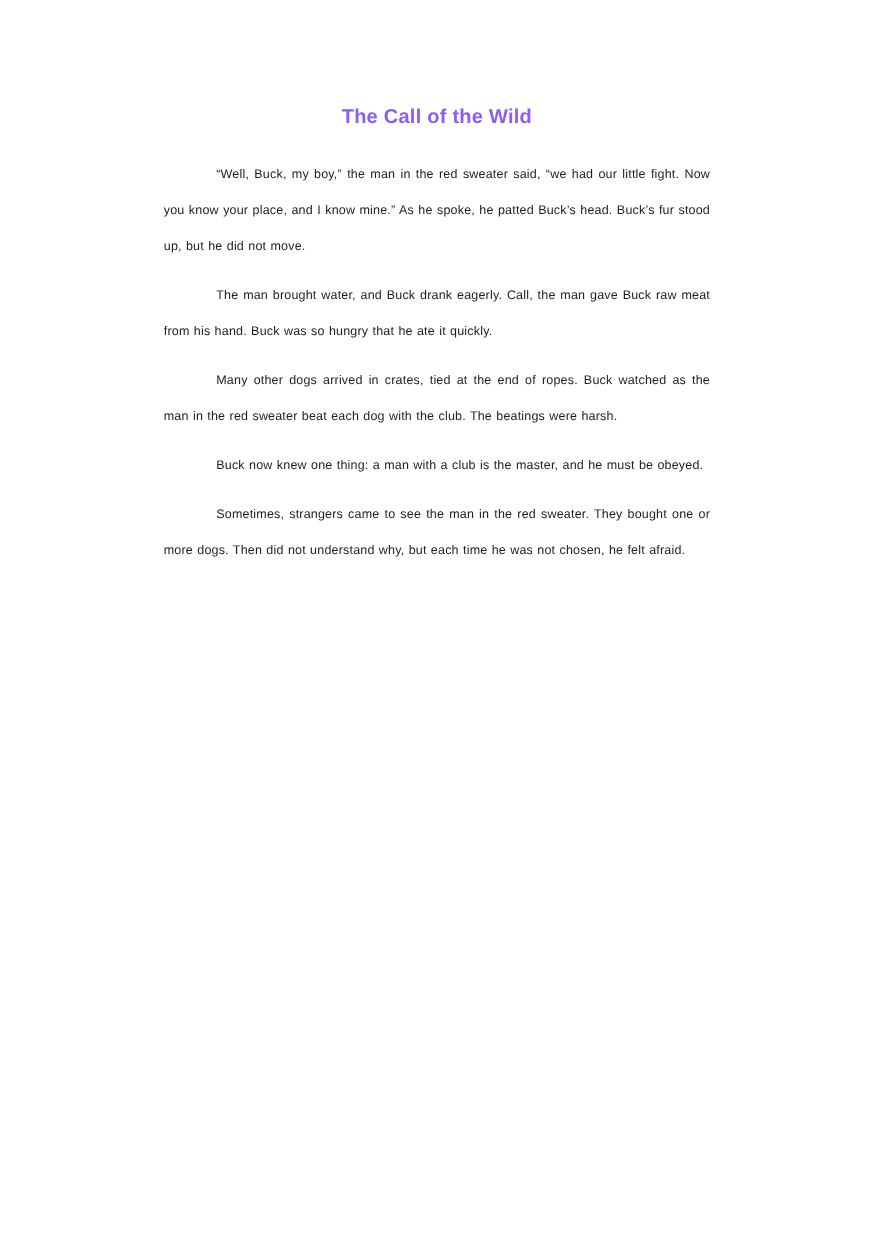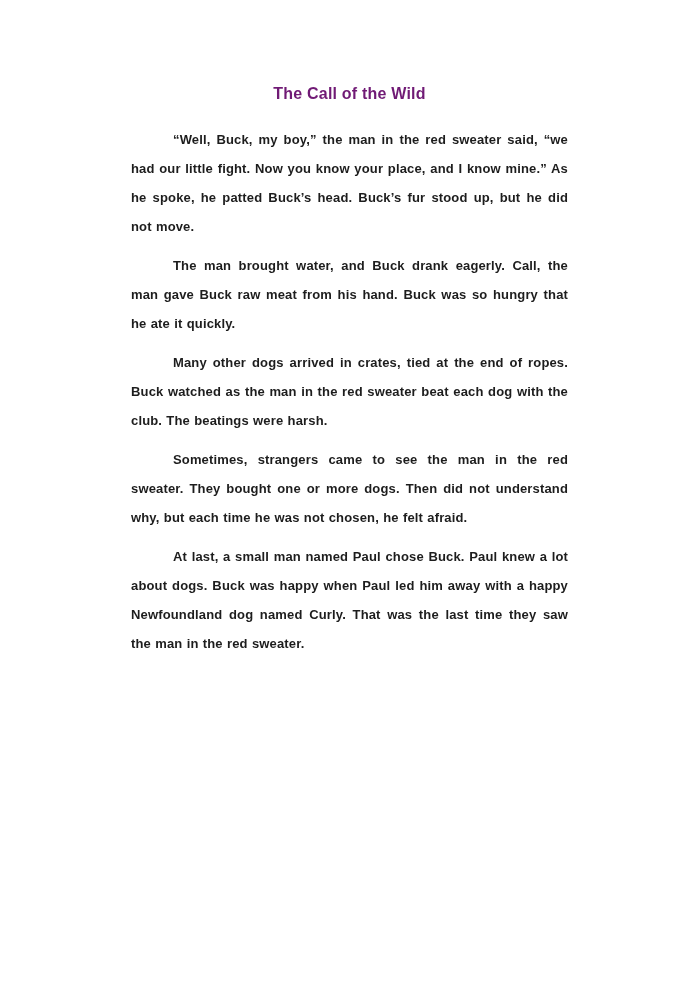--- a/index.html
+++ b/index.html
@@ -16,42 +16,41 @@
     padding: 84px 131px 0 131px;
     font-family: "Liberation Sans", sans-serif;
     color: #1d1d1d;
     overflow: hidden;
   }
   .doc-title {
     margin: 0 0 21px 0;
     text-align: center;
     font-size: 16px;
     font-weight: bold;
-    color: #701a75;
+    color: #8b5cf6;
     line-height: 20px;
     letter-spacing: 0.2px;
   }
   .doc-body p {
     margin: 0 0 10px 0;
-    font-size: 13px;
+    font-size: 10px;
     line-height: 29px;
     text-align: justify;
     text-indent: 42px;
     letter-spacing: 0.15px;
     word-spacing: 0.5px;
     color: #1d1d1d;
-    font-weight: bold;
   }
 </style>
 </head>
 <body>
 
 <div class="page">
   <h1 class="doc-title">The Call of the Wild</h1>
 
   <div class="doc-body">
     <p>“Well, Buck, my boy,” the man in the red sweater said, “we had our little fight. Now you know your place, and I know mine.” As he spoke, he patted Buck’s head. Buck’s fur stood up, but he did not move.</p>
     <p>The man brought water, and Buck drank eagerly. Call, the man gave Buck raw meat from his hand. Buck was so hungry that he ate it quickly.</p>
     <p>Many other dogs arrived in crates, tied at the end of ropes. Buck watched as the man in the red sweater beat each dog with the club. The beatings were harsh.</p>
+    <p>Buck now knew one thing: a man with a club is the master, and he must be obeyed.</p>
     <p>Sometimes, strangers came to see the man in the red sweater. They bought one or more dogs. Then did not understand why, but each time he was not chosen, he felt afraid.</p>
-    <p>At last, a small man named Paul chose Buck. Paul knew a lot about dogs. Buck was happy when Paul led him away with a happy Newfoundland dog named Curly. That was the last time they saw the man in the red sweater.</p>
   </div>
 </div>
 
 </body></html>

